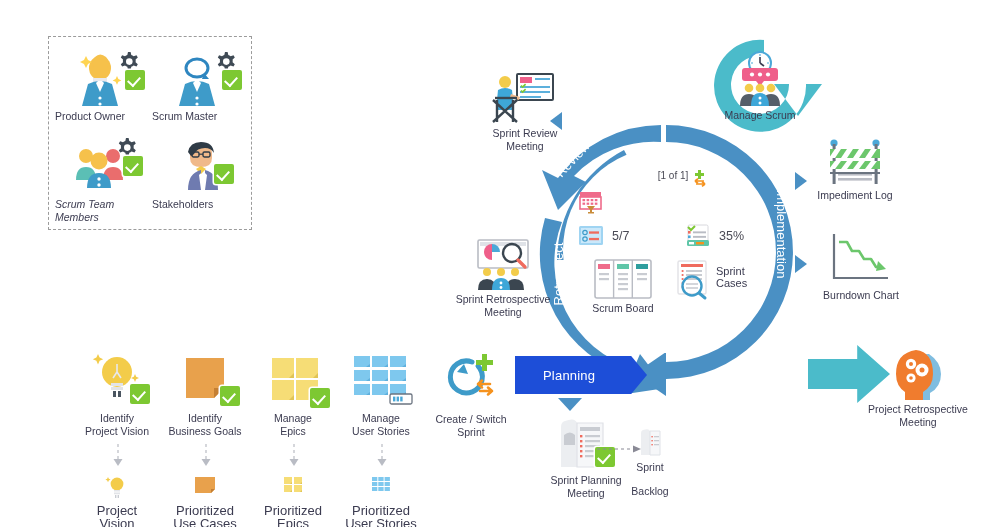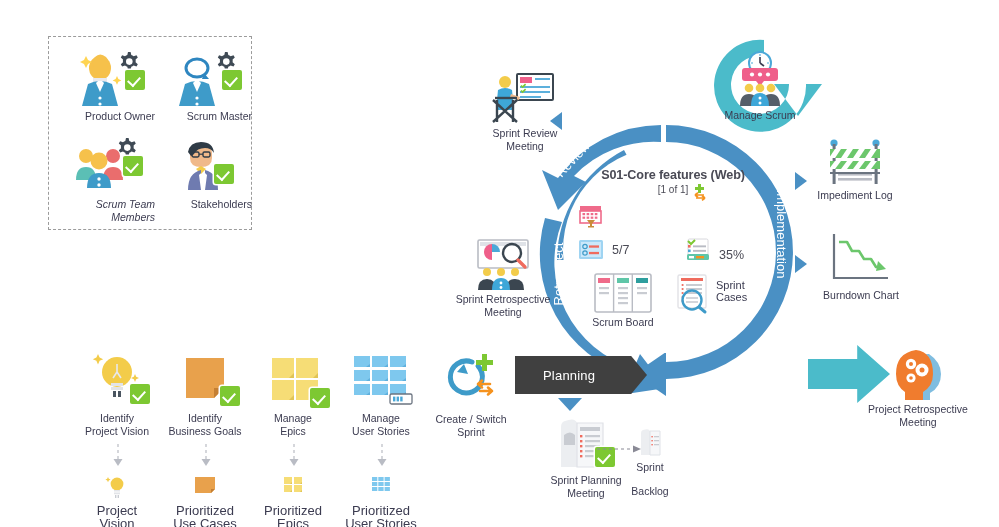--- a/index.html
+++ b/index.html
@@ -7,21 +7,21 @@
     width:999px;height:527px;position:relative;overflow:hidden;
     font-family:"Liberation Sans","DejaVu Sans",sans-serif;
     color:#3b3b4f;
   }
   .abs{position:absolute;}
   
   #roles-box{
     left:48px;top:36px;width:204px;height:194px;
     border:1.6px dashed #9b9b9b;background:#fff;box-sizing:border-box;
   }
-  .role{position:absolute;width:100px;text-align:right;}
+  .role{position:absolute;width:100px;text-align:left;}
   .role .ico{position:relative;height:56px;}
   .role .cap{font-size:10.5px;line-height:12.5px;color:#3b3b50;margin-top:2px;}
   
   .chk{
     position:absolute;width:20px;height:20px;background:#7dc832;border-radius:2px;
     box-shadow:0 0 0 1.5px #fff;
   }
   .chk:after{
     content:"";position:absolute;left:4.5px;top:4px;width:6px;height:10px;
     border:solid #fff;border-width:0 2.6px 2.6px 0;transform:rotate(42deg);
@@ -37,21 +37,21 @@
   #sprint-title{font-size:12.6px;font-weight:bold;color:#4a4a55;text-align:center;letter-spacing:-.1px;}
   #sprint-count-row{text-align:center;margin-top:2px;height:14px;position:relative;}
   #sprint-count{font-size:10px;color:#4a4a55;vertical-align:top;}
   .srow{display:flex;align-items:center;margin-top:7px;}
   .srow .txt{font-size:13px;color:#4a4a55;margin-left:7px;white-space:nowrap;}
   .stat{display:flex;align-items:center;}
   .stat .txt{font-size:12.5px;color:#4a4a55;margin-left:8px;}
   
   #planning{
     left:515px;top:356px;width:132px;height:38px;
-    background:#404040;
+    background:#1d4ed8;
     clip-path:polygon(0 0,88% 0,100% 50%,88% 100%,0 100%,0 0);
     display:flex;align-items:center;
   }
   #planning .t{color:#fff;font-size:13px;margin-left:28px;letter-spacing:.2px;}
   
   #big-arrow{
     left:808px;top:345px;width:82px;height:58px;background:#4bbbca;
     clip-path:polygon(0 24%,60% 24%,60% 0,100% 50%,60% 100%,60% 76%,0 76%);
   }
   
@@ -207,21 +207,20 @@
   <span style="font-size:13px;color:#fff;">Review</span>
 </div>
 <div class="abs" style="left:527px;top:265px;transform:rotate(-90deg);transform-origin:center;">
   <span style="font-size:13px;color:#fff;">Retrospect</span>
 </div>
 <div class="abs" style="left:738px;top:225px;transform:rotate(90deg);transform-origin:center;">
   <span style="font-size:13px;color:#fff;">Implementation</span>
 </div>
 
 <div class="abs" id="sprint-panel">
-  <div id="sprint-title">S01-Core features (Web)</div>
   <div id="sprint-count-row">
     <span id="sprint-count">[1 of 1]</span>
     <span class="abs" style="margin-left:5px;">
       <svg width="20" height="16" viewBox="0 0 20 16" style="display:inline-block;vertical-align:top;">
         <path d="M5 0 h3 v3 h3 v3 h-3 v3 h-3 v-3 h-3 v-3 h3z" fill="#7dc832"></path>
         <path d="M2 11 h9 M2 11 l3-2.4 M2 11 l3 2.4" stroke="#f5921e" stroke-width="1.7" fill="none"></path>
         <path d="M12 14 h-9 M12 14 l-3-2.4 M12 14 l-3 2.4" stroke="#f5921e" stroke-width="1.7" fill="none"></path>
       </svg>
     </span>
   </div>
@@ -253,21 +252,21 @@
           <rect x="1" y="1" width="24" height="19" rx="1.5" fill="#9fd4f2"></rect>
           <rect x="3" y="3" width="20" height="15" fill="#cbe8fa"></rect>
           <circle cx="7" cy="7.5" r="2.2" fill="none" stroke="#3e9bc9" stroke-width="1.2"></circle>
           <rect x="11" y="6.4" width="10" height="2.3" fill="#ef6b5e"></rect>
           <circle cx="7" cy="14" r="2.2" fill="none" stroke="#3e9bc9" stroke-width="1.2"></circle>
           <rect x="11" y="12.9" width="10" height="2.3" fill="#ef6b5e"></rect>
         </svg>
       </span>
       <span class="txt">5/7</span>
     </div>
-    <div class="stat" style="margin-left:12px;align-items:flex-end;">
+    <div class="stat" style="margin-left:12px;">
       <span>
         <svg width="26" height="24" viewBox="0 0 26 24">
           <rect x="3" y="1" width="20" height="20" rx="1.5" fill="#fff" stroke="#d8d8dd" stroke-width="1"></rect>
           <path d="M3 3 l3 3 l4-4" stroke="#7dc832" stroke-width="2" fill="none"></path>
           <rect x="3" y="7" width="2.6" height="2.6" fill="#ef6b5e"></rect>
           <rect x="8" y="7.4" width="13" height="1.9" fill="#b9bcc4"></rect>
           <rect x="3" y="11.5" width="2.6" height="2.6" fill="#4aa8d8"></rect>
           <rect x="8" y="11.9" width="13" height="1.9" fill="#b9bcc4"></rect>
           <rect x="2" y="16" width="22" height="6" rx="1.5" fill="#5fc6a8"></rect>
           <rect x="4" y="18" width="5" height="2.4" fill="#fff"></rect>

